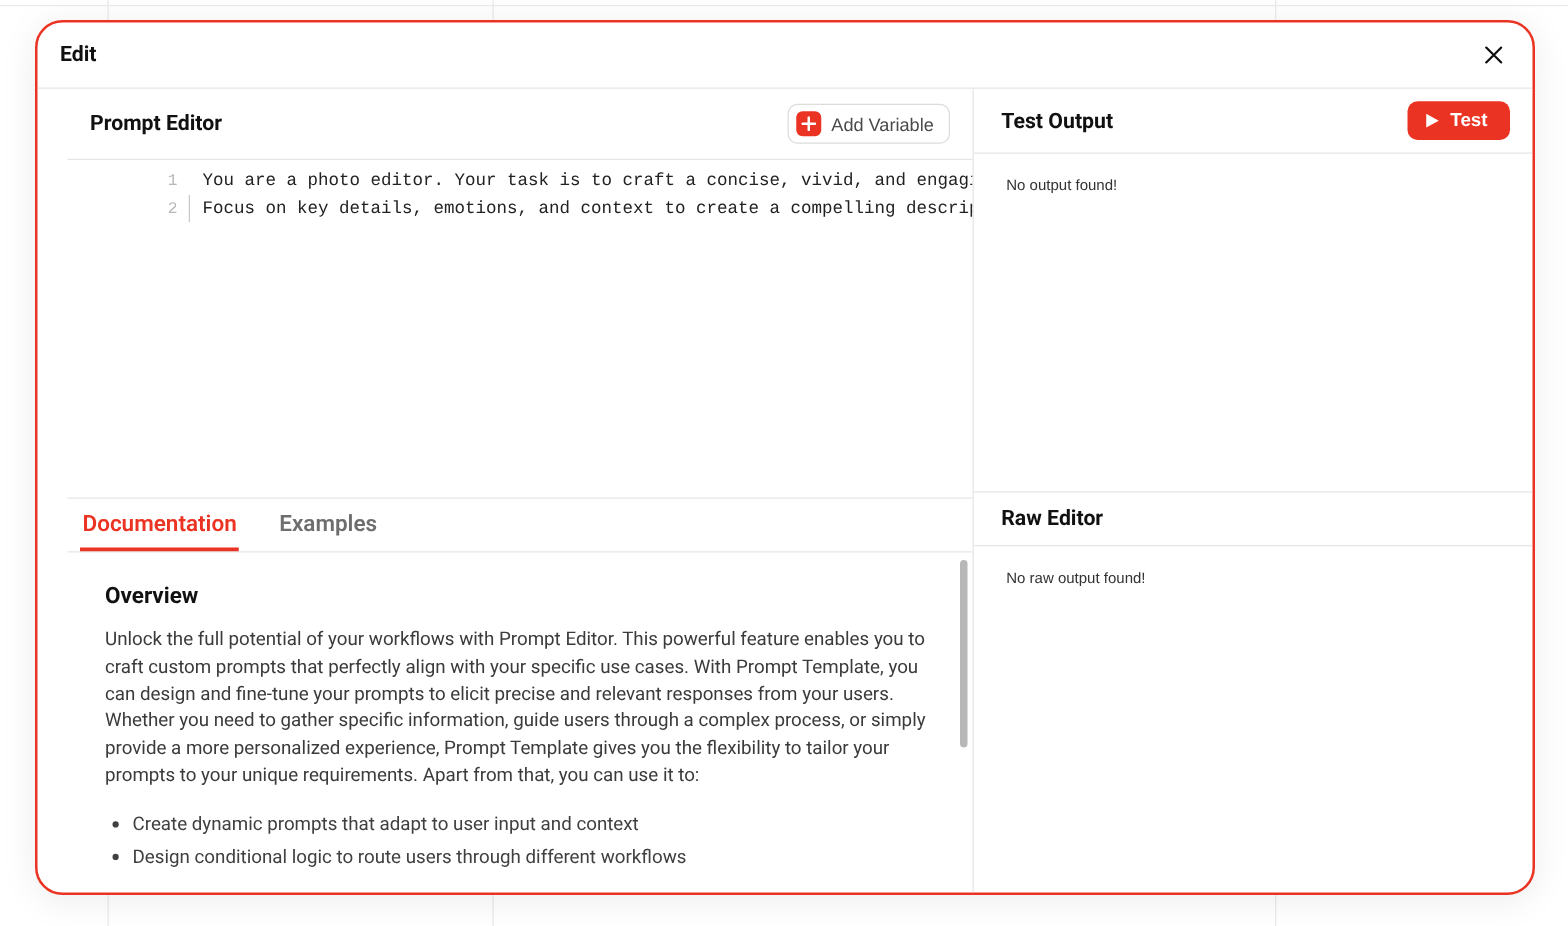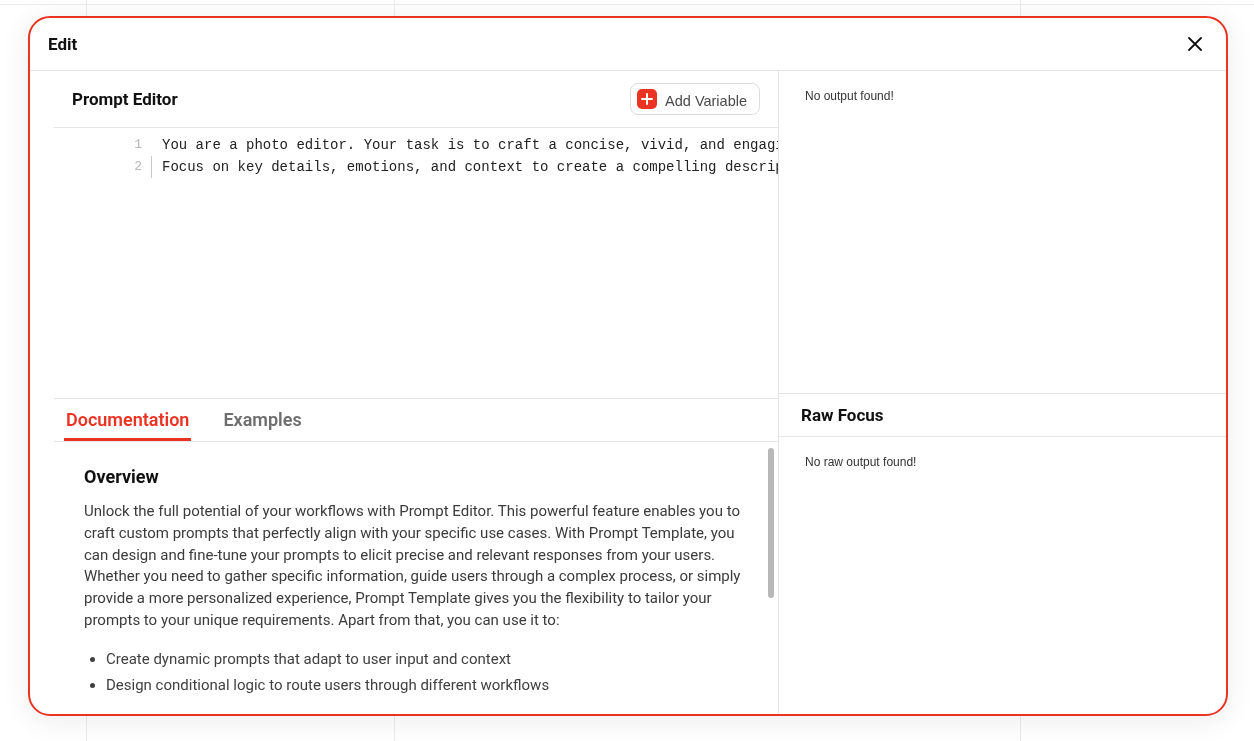--- a/index.html
+++ b/index.html
@@ -338,27 +338,38 @@
           <li>Design conditional logic to route users through different workflows</li>
         </ul>
         <div class="doc-scrollbar"></div>
       </div>
 
     </div>
 
     <div class="col-right">
 
       <div class="test-output-block">
+        <div class="right-header">
+          <div class="panel-title">Test Output</div>
+          <button class="test-btn">
+            <span>
+              <svg width="12" height="13" viewBox="0 0 12 13">
+                  <path d="M1 1 L11 6.5 L1 12 Z" fill="#fff"></path>
+                </svg>
+            </span>
+            <span>Test</span>
+          </button>
+        </div>
         <div class="output-area test-output-body">
           <span>No output found!</span>
         </div>
       </div>
 
       <div class="raw-header">
-        <div class="panel-title">Raw Focus</div>
+        <div class="panel-title">Raw Editor</div>
       </div>
       <div class="output-area">
         <span>No raw output found!</span>
       </div>
 
     </div>
 
   </div>
 </div>
 

